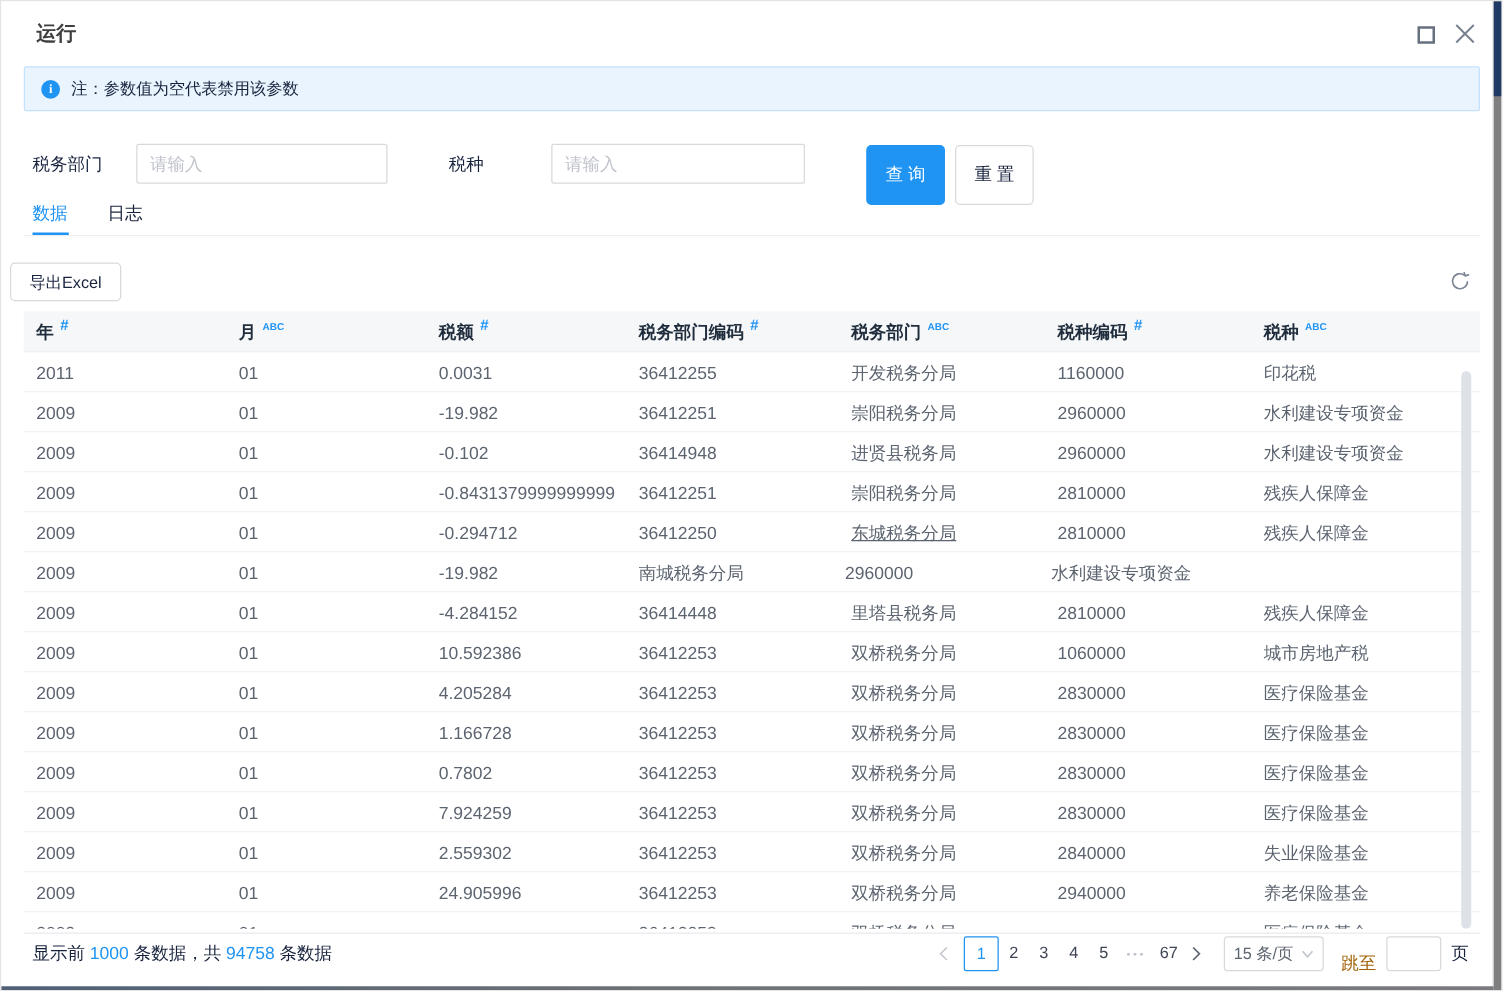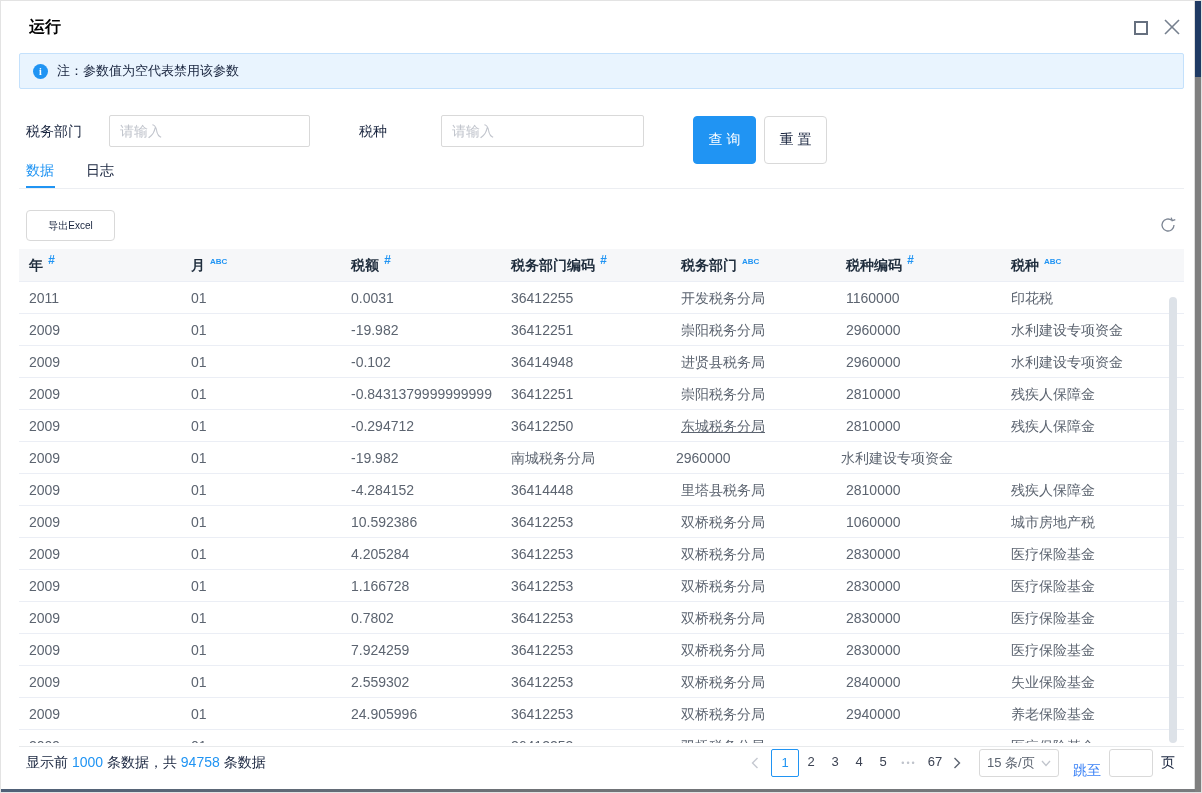--- a/index.html
+++ b/index.html
@@ -10,21 +10,21 @@
     font-family:"Liberation Sans","DejaVu Sans",sans-serif;
     color:#17233d;
   }
   
   .bg-right { position:absolute; left:1194px; top:0; width:8px; height:793px; background:#7f7f7f; }
   .bg-right .navy { width:100%; height:76px; background:#1f3a64; }
   .bg-bottom { position:absolute; left:0; top:788px; width:1194px; height:5px;
     background:linear-gradient(90deg,#4f6077 0%,#6f7276 45%,#797b7e 100%); }
   .modal { position:absolute; left:0; top:0; width:1194px; height:788px; background:#fff; border-right:1px solid #dcdcdc; }
 
-  .win-title { position:absolute; left:28px; top:16px; font-size:16px; font-weight:600; color:#000000; }
+  .win-title { position:absolute; left:28px; top:16px; font-size:16px; font-weight:600; color:#404040; }
   .btn-max { position:absolute; left:1133px; top:20px; width:14px; height:14px; border:2px solid #66707f; background:#fff; cursor:pointer; }
   .btn-close { position:absolute; left:1161px; top:16px; width:20px; height:20px; cursor:pointer; }
 
   .banner { position:absolute; left:18px; top:52px; width:1165px; height:36px;
     background:#e9f4fe; border:1px solid #c4e1fc; border-radius:2px; display:flex; align-items:center; }
   .info-i { width:15px; height:15px; border-radius:50%; background:#2094f3; color:#fff;
     font-size:10px; font-weight:bold; display:flex; align-items:center; justify-content:center;
     margin-left:13px; font-family:"Liberation Serif","DejaVu Serif",serif; }
   .banner-text { margin-left:9px; font-size:13px; color:#17233d; }
 
@@ -39,22 +39,22 @@
     font-family:"Liberation Sans","DejaVu Sans",sans-serif; }
   .btn-query { left:692px; width:63px; background:#2094f3; border:1px solid #2094f3; color:#fff; }
   .btn-reset { left:763px; width:63px; background:#fff; border:1px solid #d9d9d9; color:#17233d; }
 
   .tab { position:absolute; top:161px; font-size:14px; cursor:pointer; }
   .tab-data { left:25px; color:#2094f3; font-weight:500; }
   .tab-log { left:85px; color:#17233d; }
   .tab-underline { position:absolute; left:25px; top:185px; width:29px; height:2px; background:#2094f3; }
   .tabs-divider { position:absolute; left:18px; top:187px; width:1165px; height:1px; background:#eceef2; }
 
-  .btn-export { position:absolute; left:25px; top:209px; width:89px; height:31px; background:#fff;
-    border:1px solid #d9d9d9; border-radius:4px; font-size:10px; color:#17233d; cursor:pointer;
+  .btn-export { position:absolute; left:7px; top:209px; width:89px; height:31px; background:#fff;
+    border:1px solid #d9d9d9; border-radius:4px; font-size:13px; color:#17233d; cursor:pointer;
     font-family:"Liberation Sans","DejaVu Sans",sans-serif; }
   .btn-refresh { position:absolute; left:1158px; top:215px; width:18px; height:18px; cursor:pointer; }
 
   .table { position:absolute; left:18px; top:248px; width:1165px; }
   .thead { display:flex; height:33px; background:#f6f7f9; border-bottom:1px solid #ebeef5; }
   .th { line-height:32px; padding-left:10px; font-size:14px; font-weight:600; color:#1f2d3d; white-space:nowrap; overflow:hidden; }
   .sup { color:#2094f3; margin-left:5px; position:relative; top:-6px; }
   .sup-hash { font-size:12px; font-style:italic; font-weight:600; }
   .sup-abc { font-size:8px; font-weight:700; letter-spacing:0; }
   .tr { display:flex; height:32px; border-bottom:1px solid #ebeef5; background:#fff; }
@@ -69,21 +69,21 @@
 
   .pager { position:absolute; left:746px; top:748px; height:28px; display:flex; align-items:center; }
   .pg-prev, .pg-next { width:16px; height:28px; display:flex; align-items:center; justify-content:center; cursor:pointer; }
   .pg-prev { margin-right:8px; } .pg-next { margin-left:2px; }
   .page { min-width:24px; height:28px; line-height:26px; text-align:center; font-size:13px; color:#3c4353; cursor:pointer; }
   .page-active { width:28px; border:1px solid #2094f3; border-radius:2px; color:#2094f3; background:#fff; }
   .page-ellipsis { color:#c0c4cc; font-size:9px; letter-spacing:2px; line-height:28px; cursor:default; min-width:28px; }
   .page-size { width:80px; height:28px; margin-left:14px; border:1px solid #d9d9d9; border-radius:3px;
     display:flex; align-items:center; padding:0 7px; font-size:13px; color:#5c6470; cursor:pointer; background:#fff; }
   .page-size .txt { flex:1; white-space:nowrap; }
-  .jump-label { margin-left:14px; font-size:14px; color:#3b82f6;margin-top:16px; }
+  .jump-label { margin-left:14px; font-size:14px; color:#a16207;margin-top:16px; }
   .jump-input { width:44px; height:28px; margin-left:8px; border:1px solid #d9d9d9; border-radius:3px; outline:none;
     font-size:13px; text-align:center; font-family:"Liberation Sans","DejaVu Sans",sans-serif; }
   .jump-suffix { margin-left:8px; font-size:14px; color:#17233d; }
 </style>
 </head>
 <body>
 
 <div class="screen">
   <div class="modal">
 

